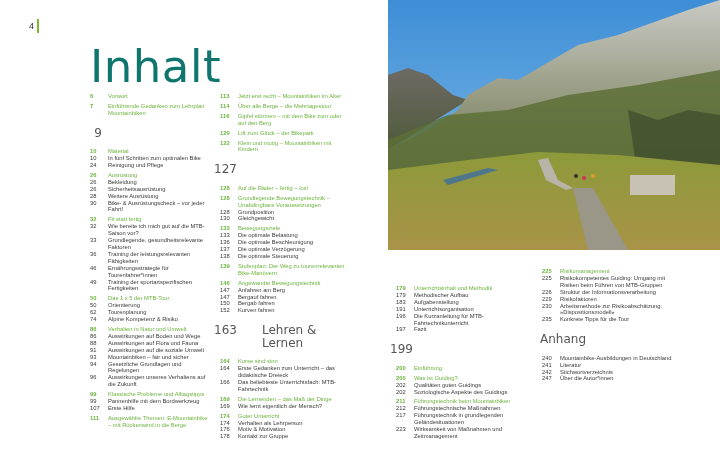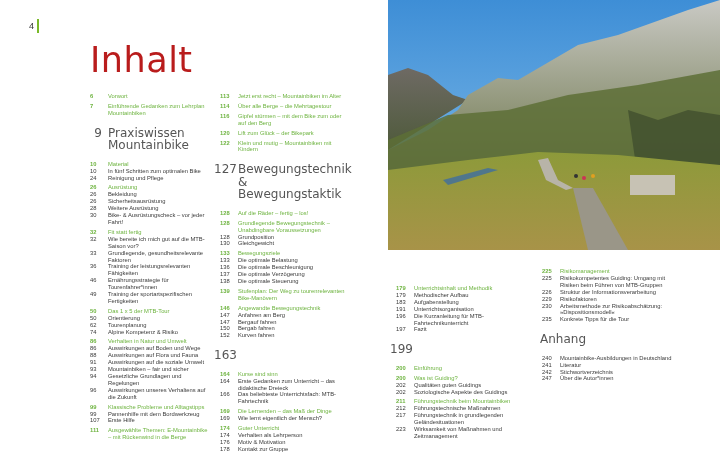--- a/index.html
+++ b/index.html
@@ -1,21 +1,21 @@
 <!DOCTYPE html>
 <html><head>
 <meta charset="utf-8">
 <style>
   html, body { margin:0; padding:0; background:#ffffff; }
   body { width:720px; height:455px; position:relative; overflow:hidden;
          font-family:"Liberation Sans", sans-serif; color:#3a3a3a; }
   .page-num { position:absolute; left:29px; top:21px; font-size:9px; color:#333; }
   .page-bar { position:absolute; left:37px; top:19px; width:1.5px; height:14px; background:#7ab929; }
-  .title { position:absolute; left:90px; top:40px; font-size:35px; font-weight:300;
-           color:#b91c1c; letter-spacing:0.5px; font-family:"DejaVu Sans", sans-serif; font-weight:normal; }
+  .title { position:absolute; left:90px; top:40px; font-size:45px; font-weight:300;
+           color:#0f766e; letter-spacing:0.5px; font-family:"DejaVu Sans", sans-serif; font-weight:normal; }
   .col { position:absolute; font-size:5.8px; line-height:6.9px; }
   .row { display:flex; }
   .row .n { width:18px; flex:0 0 18px; }
   .row .t { flex:1; }
   .row.g { color:#6db33f; }
   .row.g .n { font-weight:bold; }
   .row.gap { margin-top:3px; }
   .chap { display:flex; font-size:12px; line-height:12.5px; color:#555;
           font-family:"DejaVu Sans", sans-serif; margin:10px 0 9px 0; }
   .chap .cn { width:18px; flex:0 0 18px; text-align:right; margin-right:6px; }
@@ -35,21 +35,20 @@
         <span class="n">6</span>
         <span class="t">Vorwort</span>
       </div>
       <div class="row g gap">
         <span class="n">7</span>
         <span class="t">Einführende Gedanken zum Lehrplan Mountainbiken</span>
       </div>
     </div>
   <div class="chap" style="margin-left:-6px;">
     <span class="cn">9</span>
-    <span class="ct">Praxiswissen Mountainbike</span>
   </div>
   <div>
       <div class="row g">
         <span class="n">10</span>
         <span class="t">Material</span>
       </div>
       <div class="row">
         <span class="n">10</span>
         <span class="t">In fünf Schritten zum optimalen Bike</span>
       </div>
@@ -180,23 +179,22 @@
       </div>
       <div class="row g gap">
         <span class="n">120</span>
         <span class="t">Lift zum Glück – der Bikepark</span>
       </div>
       <div class="row g gap">
         <span class="n">122</span>
         <span class="t">Klein und mutig – Mountainbiken mit Kindern</span>
       </div>
     </div>
-  <div class="chap" style="margin-left:-6px;">
+  <div class="chap" style="margin-left:-6px;align-items:center;">
     <span class="cn">127</span>
-    <span class="ct">Bewegungstechnik &amp; Bewegungstaktik</span>
   </div>
   <div>
       <div class="row g">
         <span class="n">128</span>
         <span class="t">Auf die Räder – fertig – los!</span>
       </div>
       <div class="row g gap">
         <span class="n">128</span>
         <span class="t">Grundlegende Bewegungstechnik – Unabdingbare Voraussetzungen</span>
       </div>
@@ -248,20 +246,21 @@
         <span class="n">150</span>
         <span class="t">Bergab fahren</span>
       </div>
       <div class="row">
         <span class="n">152</span>
         <span class="t">Kurven fahren</span>
       </div>
     </div>
   <div class="chap" style="margin-left:-6px;gap:24px;">
     <span class="cn">163</span>
+    <span class="ct">Lehren &amp; Lernen</span>
   </div>
   <div>
       <div class="row g">
         <span class="n">164</span>
         <span class="t">Kurse sind sinn</span>
       </div>
       <div class="row">
         <span class="n">164</span>
         <span class="t">Erste Gedanken zum Unterricht – das didaktische Dreieck</span>
       </div>

